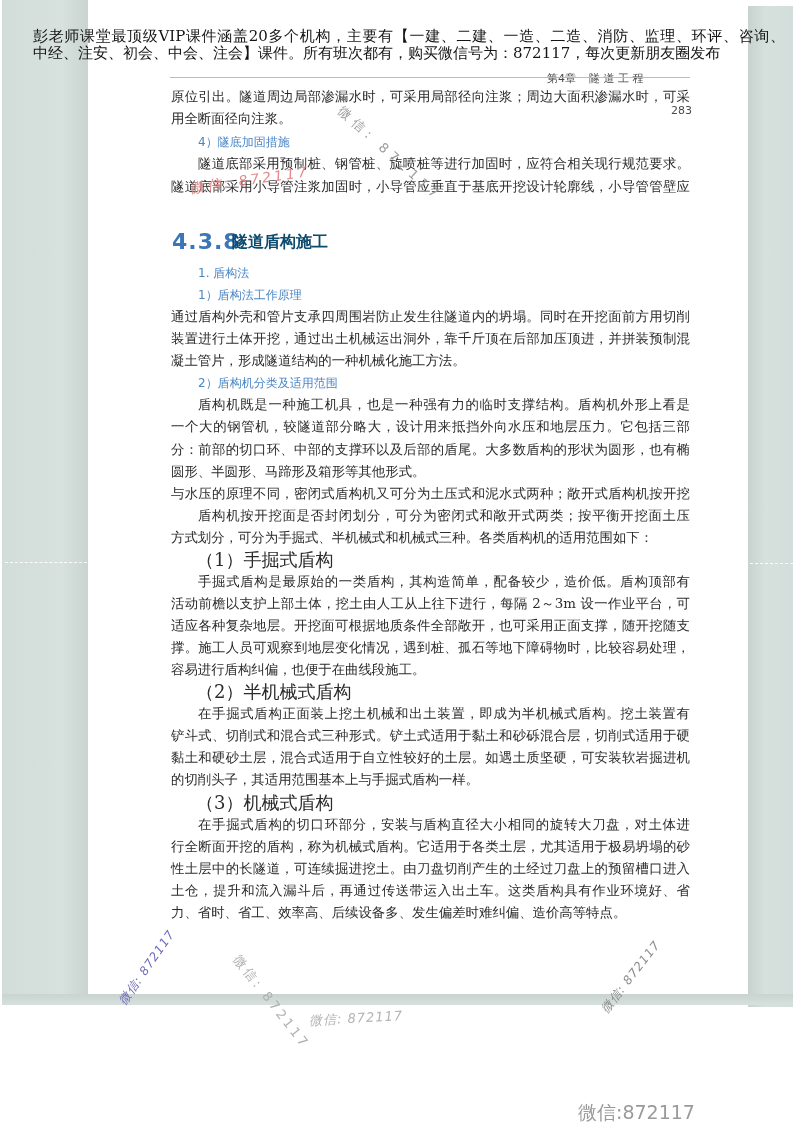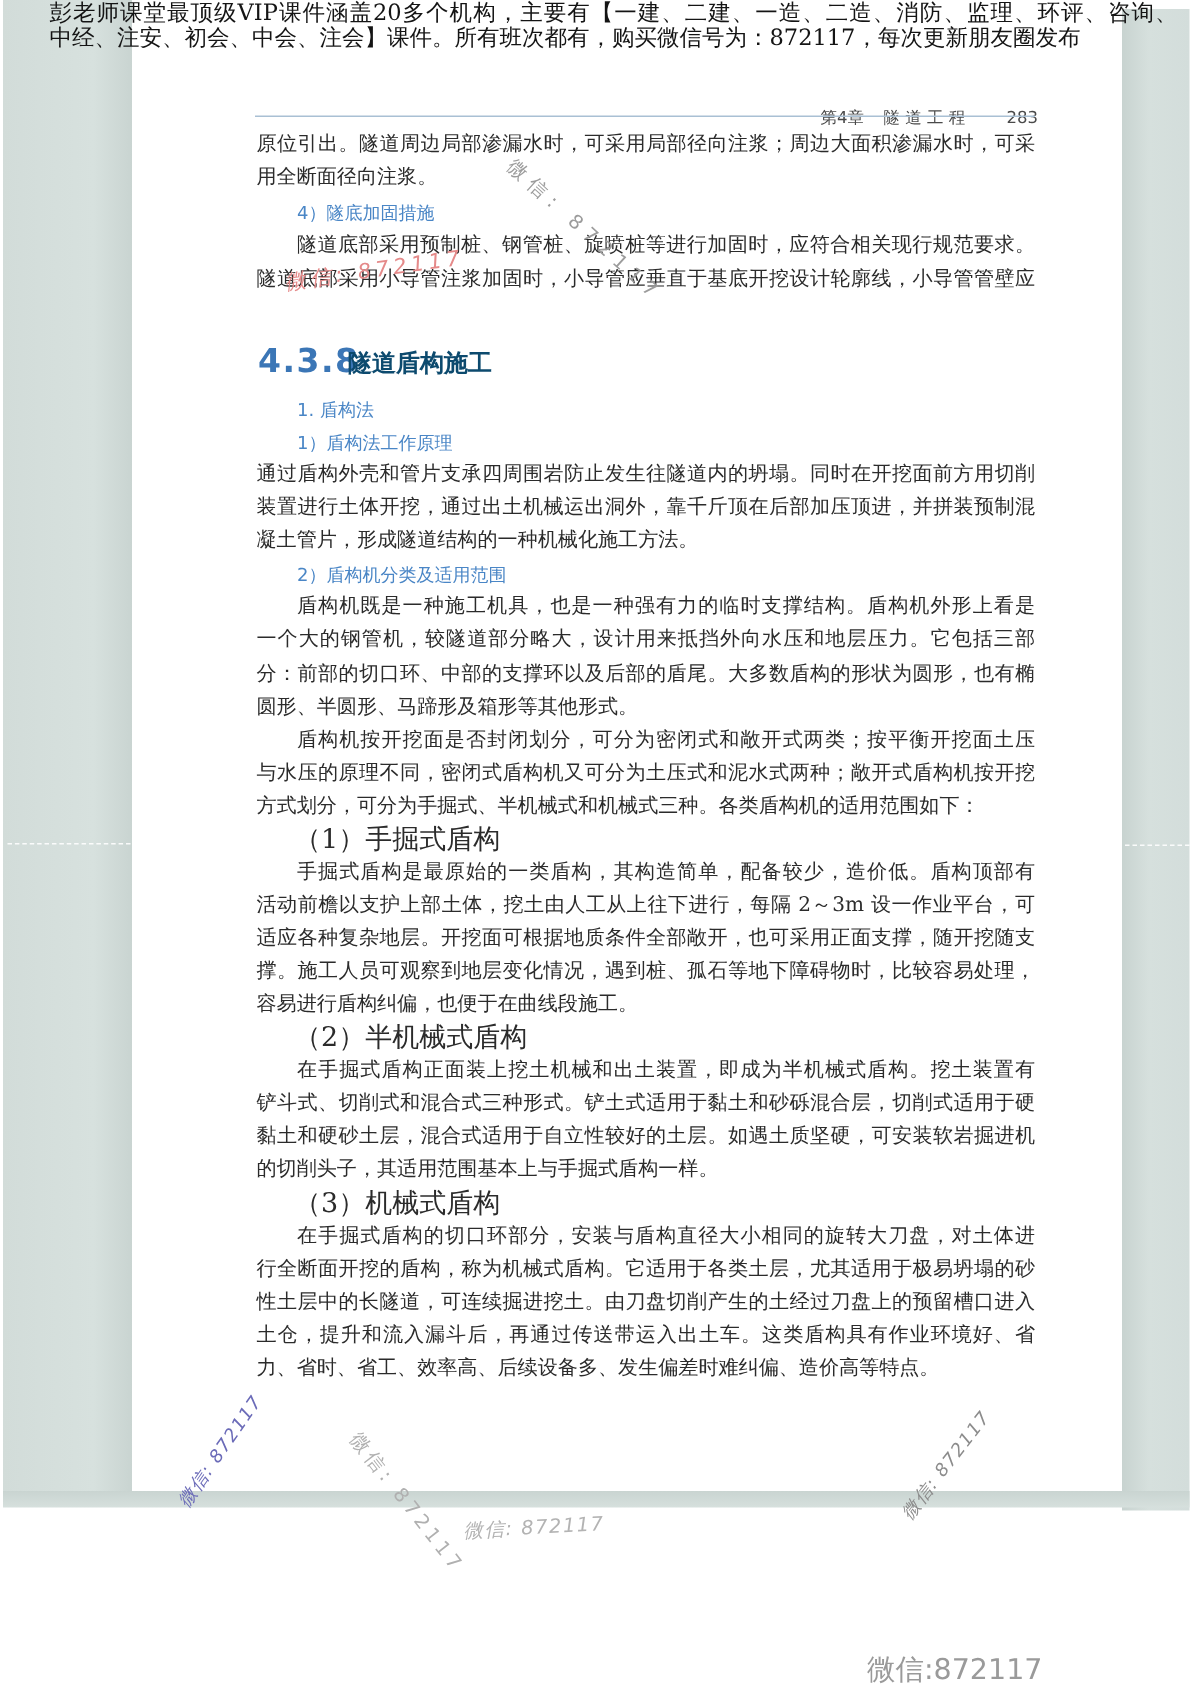--- a/index.html
+++ b/index.html
@@ -17,21 +17,21 @@
     background: linear-gradient(to right, #c8d3d0 0%, #d6e0dd 40%, #d3dddb 100%); }
   .gray-bottom { left: 2px; top: 994px; width: 791px; height: 11px;
     background: linear-gradient(to bottom, #c9d4d1 0%, #d6e0dd 100%); }
   .page { left: 88px; top: 0; width: 660px; height: 994px; background: #ffffff; }
   .dash { height: 0; border-top: 1px dashed #ffffff; opacity: 0.9; }
 
   
   .banner { left: 33px; top: 0; width: 752px; font-size: 15px; line-height: 16.5px;
     color: #141414; font-family: "DejaVu Serif", "Liberation Serif", serif; }
   .banner .ln { display: block; white-space: nowrap; }
-  .banner .ln.j { text-align: justify; text-align-last: justify; }
+  .banner .ln.j { text-align: justify; text-align-last: justify; margin-top: 28px; }
 
   
   .run-head { top: 71px; font-size: 11px; color: #4a4a4a; line-height: 16px;
     font-family: "DejaVu Sans", "Liberation Sans", sans-serif; white-space: nowrap; }
   .head-rule { left: 170px; top: 77px; width: 520px; height: 0; border-top: 1.6px solid #a9c0d4; }
 
   
   .col { left: 171px; width: 519px; font-size: 13.4px; }
   .col .ln { display: block; white-space: nowrap; color: #2b2b2b; }
   .col .ln.j { text-align: justify; text-align-last: justify; }
@@ -61,21 +61,21 @@
 <div class="abs dash" style="left:750px; top:563px; width:43px;"></div>
 <div class="abs page"></div>
 
 <div class="abs banner">
   <span class="ln j">彭老师课堂最顶级VIP课件涵盖20多个机构，主要有【一建、二建、一造、二造、消防、监理、环评、咨询、</span>
   <span class="ln">中经、注安、初会、中会、注会】课件。所有班次都有，购买微信号为：872117，每次更新朋友圈发布</span>
 </div>
 
 <span class="abs run-head" style="left:547px;">第4章</span>
 <span class="abs run-head" style="left:589px;">隧 道 工 程</span>
-<span class="abs run-head" style="left:671px;">283</span>
+<span class="abs run-head" style="left:671px;margin-top:32px;">283</span>
 <div class="abs head-rule"></div>
 
 <div class="abs col blockA">
   <div>
     <span class="ln j">原位引出。隧道周边局部渗漏水时，可采用局部径向注浆；周边大面积渗漏水时，可采</span>
     <span class="ln">用全断面径向注浆。</span>
   </div>
   <span class="ln hb">4）隧底加固措施</span>
   <div>
     <span class="ln j ind">隧道底部采用预制桩、钢管桩、旋喷桩等进行加固时，应符合相关现行规范要求。</span>
@@ -95,22 +95,22 @@
     <span class="ln">凝土管片，形成隧道结构的一种机械化施工方法。</span>
   </div>
   <span class="ln hb">2）盾构机分类及适用范围</span>
   <div>
     <span class="ln j ind">盾构机既是一种施工机具，也是一种强有力的临时支撑结构。盾构机外形上看是</span>
     <span class="ln j">一个大的钢管机，较隧道部分略大，设计用来抵挡外向水压和地层压力。它包括三部</span>
     <span class="ln j">分：前部的切口环、中部的支撑环以及后部的盾尾。大多数盾构的形状为圆形，也有椭</span>
     <span class="ln">圆形、半圆形、马蹄形及箱形等其他形式。</span>
   </div>
   <div>
+    <span class="ln j">与水压的原理不同，密闭式盾构机又可分为土压式和泥水式两种；敞开式盾构机按开挖</span>
     <span class="ln j ind">盾构机按开挖面是否封闭划分，可分为密闭式和敞开式两类；按平衡开挖面土压</span>
-    <span class="ln j">与水压的原理不同，密闭式盾构机又可分为土压式和泥水式两种；敞开式盾构机按开挖</span>
     <span class="ln">方式划分，可分为手掘式、半机械式和机械式三种。各类盾构机的适用范围如下：</span>
   </div>
   <span class="ln hk">（1）手掘式盾构</span>
   <div>
     <span class="ln j ind">手掘式盾构是最原始的一类盾构，其构造简单，配备较少，造价低。盾构顶部有</span>
     <span class="ln j">活动前檐以支护上部土体，挖土由人工从上往下进行，每隔 2～3m 设一作业平台，可</span>
     <span class="ln j">适应各种复杂地层。开挖面可根据地质条件全部敞开，也可采用正面支撑，随开挖随支</span>
     <span class="ln j">撑。施工人员可观察到地层变化情况，遇到桩、孤石等地下障碍物时，比较容易处理，</span>
     <span class="ln">容易进行盾构纠偏，也便于在曲线段施工。</span>
   </div>

